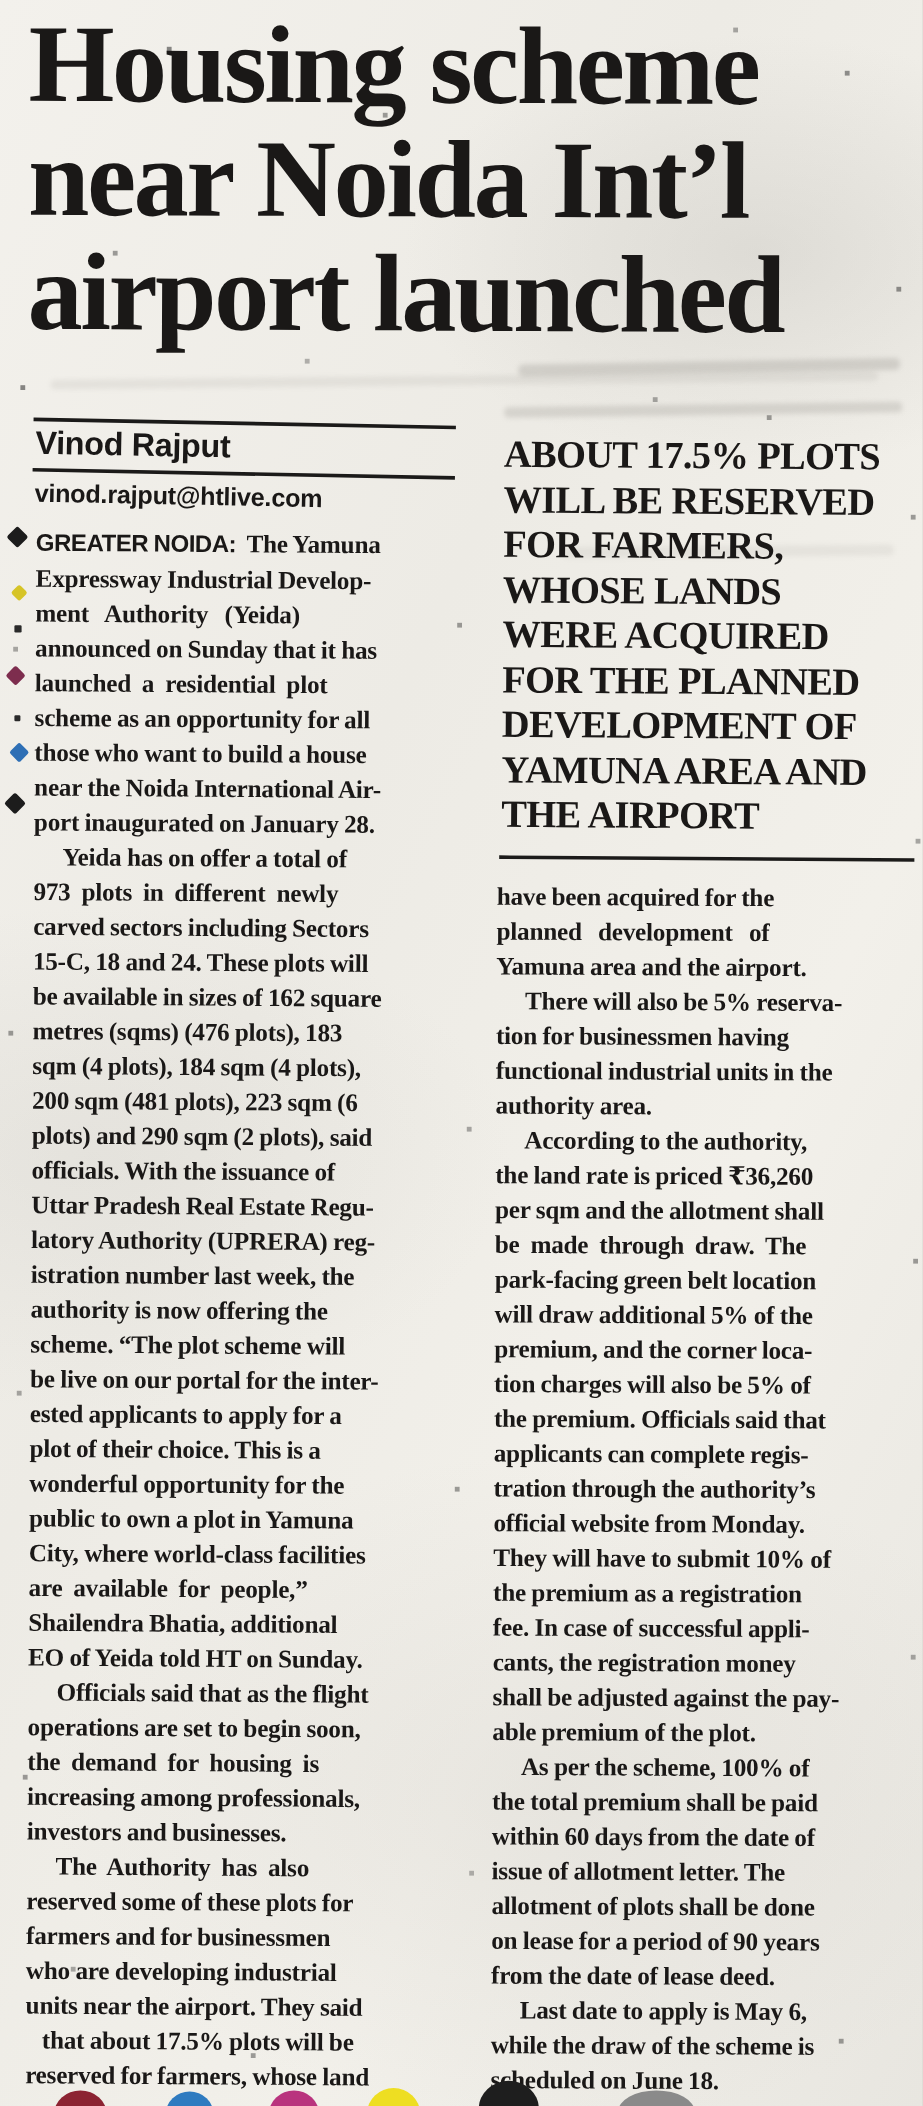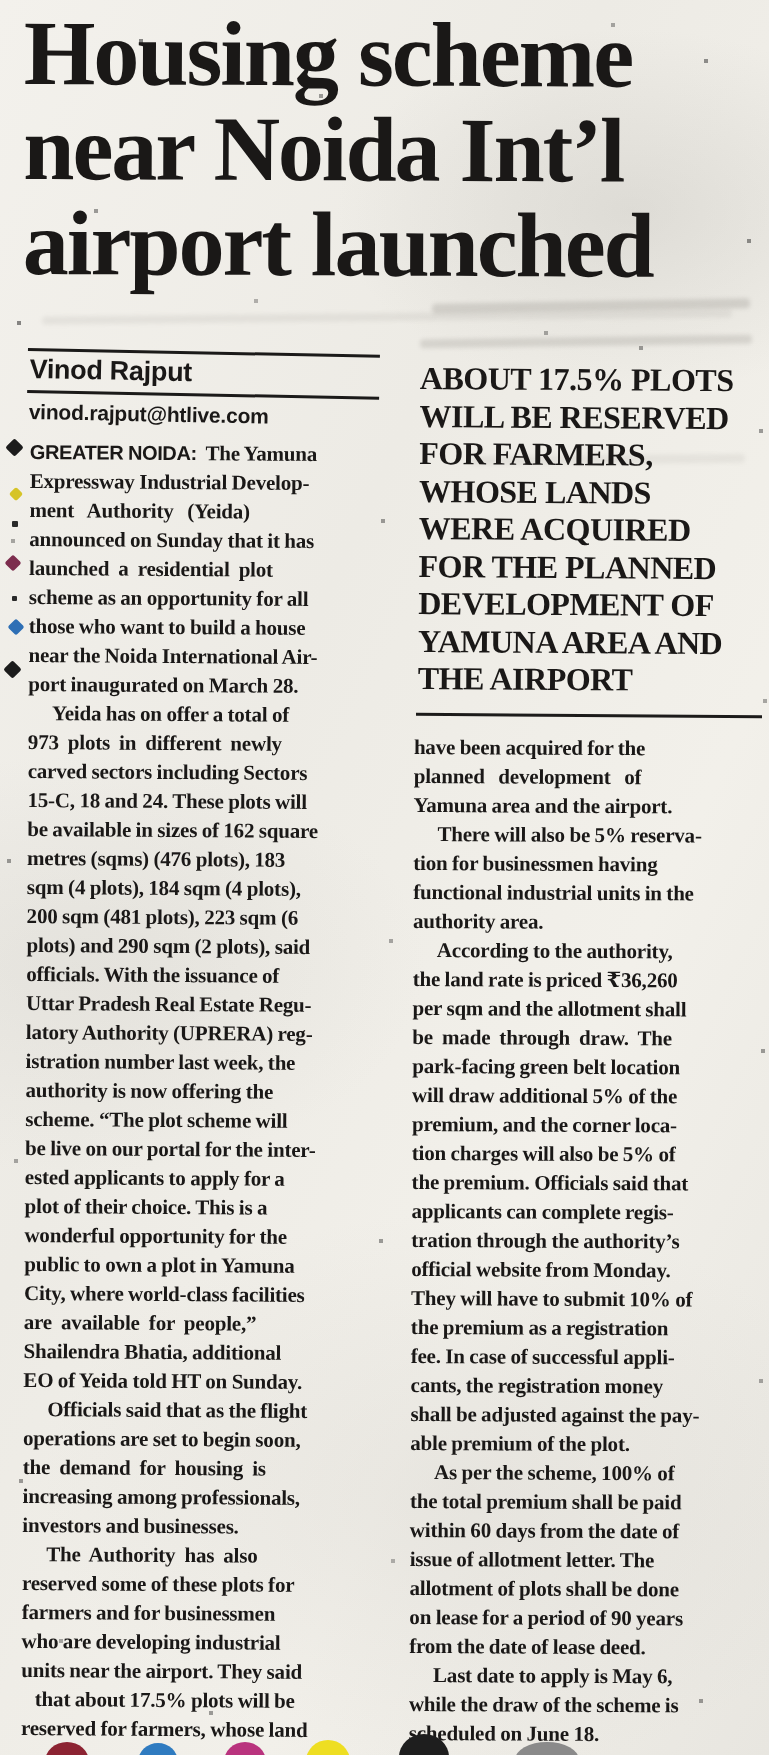--- a/index.html
+++ b/index.html
@@ -97,21 +97,21 @@
 
   <div class="col col-left">
     <p><span class="dateline">GREATER NOIDA:</span><span>  The Yamuna
 Expressway Industrial Develop-
 ment   Authority   (Yeida)
 announced on Sunday that it has
 launched  a  residential  plot
 scheme as an opportunity for all
 those who want to build a house
 near the Noida International Air-
-port inaugurated on March 28.</span></p>
+port inaugurated on January 28.</span></p>
     <p class="indent">Yeida has on offer a total of
 973  plots  in  different  newly
 carved sectors including Sectors
 15-C, 18 and 24. These plots will
 be available in sizes of 162 square
 metres (sqms) (476 plots), 183
 sqm (4 plots), 184 sqm (4 plots),
 200 sqm (481 plots), 223 sqm (6
 plots) and 290 sqm (2 plots), said
 officials. With the issuance of

